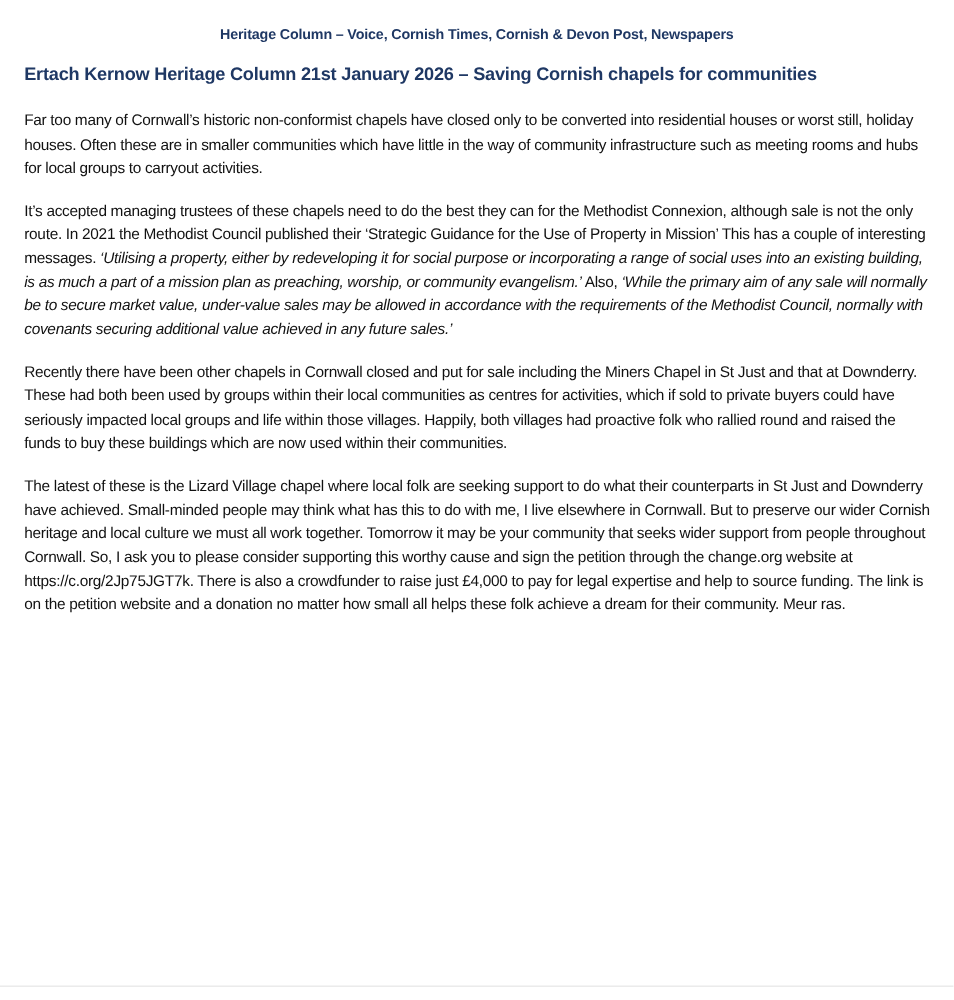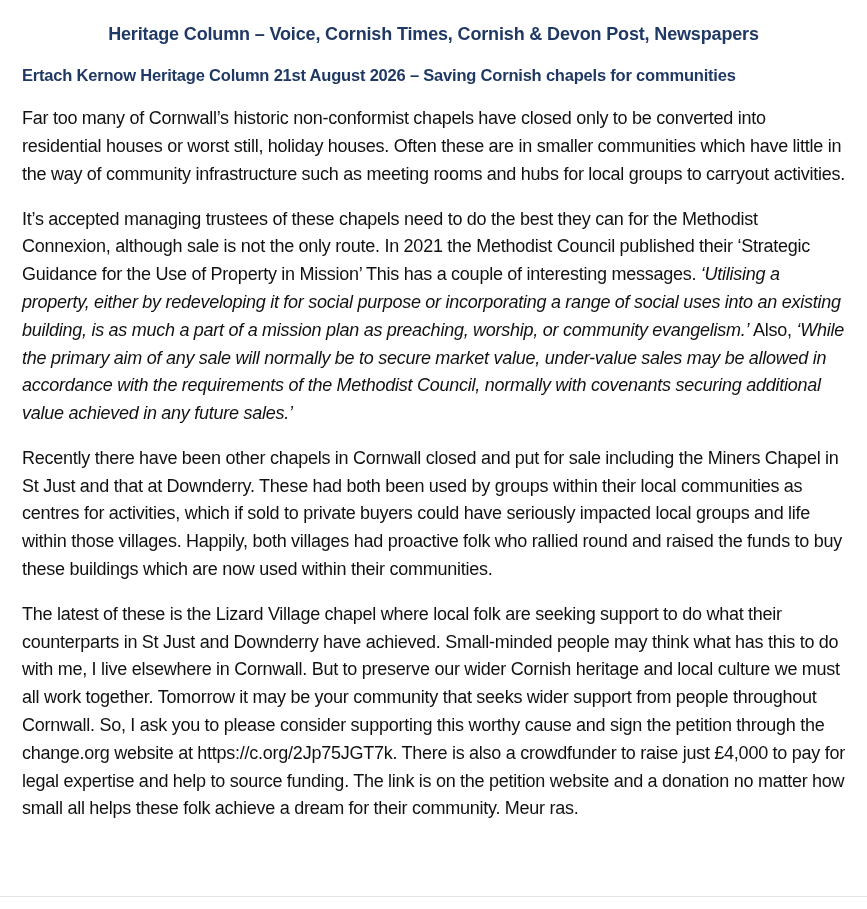--- a/index.html
+++ b/index.html
@@ -18,42 +18,42 @@
     position: relative;
     width: 867px;
     height: 909px;
     box-sizing: border-box;
     padding: 0;
     background: #ffffff;
   }
   .doc-title {
     color: #1F3864;
     font-weight: bold;
-    font-size: 18px;
+    font-size: 13px;
     text-align: center;
     letter-spacing: -0.15px;
     margin: 0;
     padding: 23px 18px 0 18px;
     line-height: 1.25;
   }
   .doc-subtitle {
     color: #1F3864;
     font-weight: bold;
     font-size: 16.5px;
     text-align: left;
     letter-spacing: -0.2px;
     margin: 0;
     padding: 19px 14px 0 22px;
     line-height: 1.25;
   }
   .body-block {
     padding: 0 20px 0 22px;
   }
   p.para {
-    font-size: 18px;
+    font-size: 14px;
     line-height: 1.545;
     margin: 0;
     padding: 17px 0 0 0;
     text-align: left;
     letter-spacing: -0.25px;
     word-spacing: -0.1px;
     color: #111111;
   }
   p.para:first-child {
     padding-top: 20px;
@@ -73,21 +73,21 @@
     background: #e3e3e3;
   }
 </style>
 </head>
 <body>
 
 <div class="page">
 
   <h1 class="doc-title">Heritage Column – Voice, Cornish Times, Cornish &amp; Devon Post, Newspapers</h1>
 
-  <h2 class="doc-subtitle">Ertach Kernow Heritage Column 21st August 2026 – Saving Cornish chapels for communities</h2>
+  <h2 class="doc-subtitle">Ertach Kernow Heritage Column 21st January 2026 – Saving Cornish chapels for communities</h2>
 
   <div class="body-block">
 
     <p class="para">Far too many of Cornwall’s historic non-conformist chapels have closed only to be converted into residential houses or worst still, holiday houses. Often these are in smaller communities which have little in the way of community infrastructure such as meeting rooms and hubs for local groups to carryout activities.</p>
 
     <p class="para"><span>It’s accepted managing trustees of these chapels need to do the best they can for the Methodist Connexion, although sale is not the only route. In 2021 the Methodist Council published their ‘Strategic Guidance for the Use of Property in Mission’ This has a couple of interesting messages. </span><span class="it">‘Utilising a property, either by redeveloping it for social purpose or incorporating a range of social uses into an existing building, is as much a part of a mission plan as preaching, worship, or community evangelism.’</span><span> Also, </span><span class="it">‘While the primary aim of any sale will normally be to secure market value, under-value sales may be allowed in accordance with the requirements of the Methodist Council, normally with covenants securing additional value achieved in any future sales.’</span></p>
 
     <p class="para">Recently there have been other chapels in Cornwall closed and put for sale including the Miners Chapel in St Just and that at Downderry. These had both been used by groups within their local communities as centres for activities, which if sold to private buyers could have seriously impacted local groups and life within those villages. Happily, both villages had proactive folk who rallied round and raised the funds to buy these buildings which are now used within their communities.</p>
 
     <p class="para"><span>The latest of these is the Lizard Village chapel where local folk are seeking support to do what their counterparts in St Just and Downderry have achieved. Small-minded people may think what has this to do with me, I live elsewhere in Cornwall. But to preserve our wider Cornish heritage and local culture we must all work together. Tomorrow it may be your community that seeks wider support from people throughout Cornwall. So, I ask you to please consider supporting this worthy cause and sign the petition through the change.org website at </span><span class="bold">https://c.org/2Jp75JGT7k</span><span>. There is also a crowdfunder to raise just £4,000 to pay for legal expertise and help to source funding. The link is on the petition website and a donation no matter how small all helps these folk achieve a dream for their community. Meur ras.</span></p>

